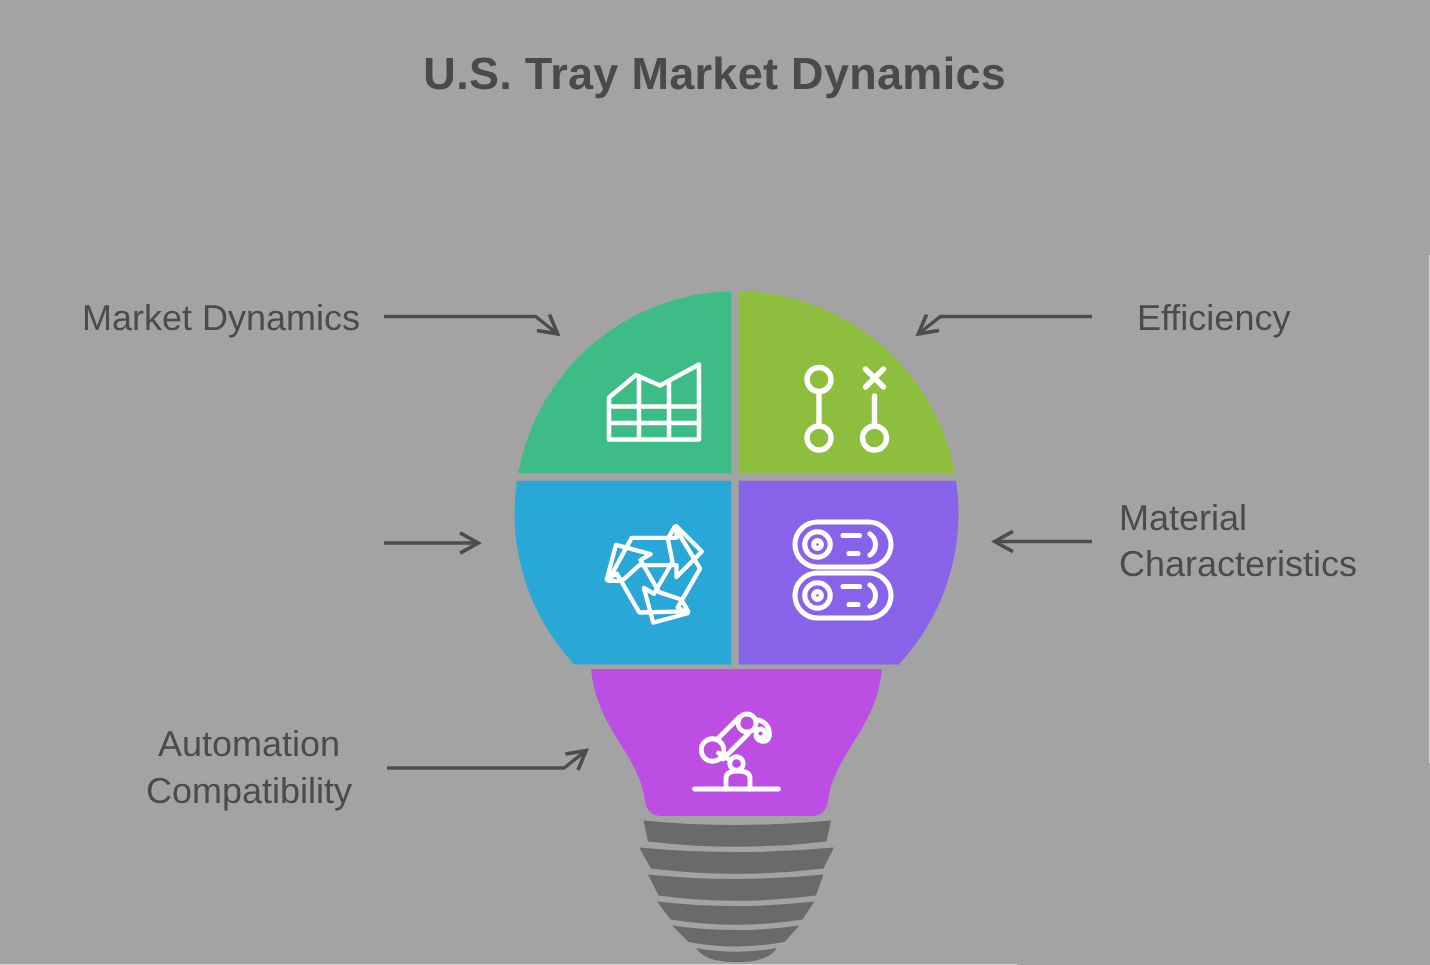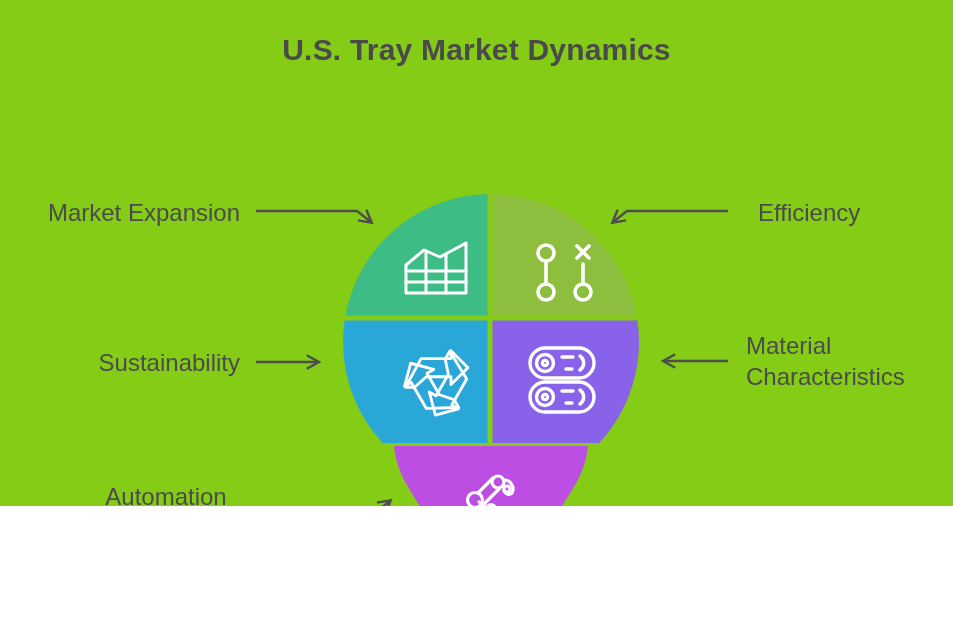--- a/index.html
+++ b/index.html
@@ -1,17 +1,17 @@
 <!DOCTYPE html>
 <html><head>
 <meta charset="utf-8">
 <style>
   html,body { margin:0; padding:0; background:#ffffff; }
   .stage {
-    position:relative; width:953px; height:506px; background:#84cc16;
+    position:relative; width:953px; height:643px; background:#a3a3a3;
     overflow:hidden; font-family:"Liberation Sans", sans-serif;
   }
   .diagram-svg { position:absolute; left:0; top:0; width:953px; height:643px; }
   .page-title {
     position:absolute; left:0; right:0; top:33px; text-align:center;
     font-size:30px; font-weight:bold; color:#4a4a4a; letter-spacing:0.2px;
   }
   .lbl {
     position:absolute; font-size:24px; line-height:31px; color:#4b4b4b;
   }
@@ -96,18 +96,17 @@
       <path d="M 256 211 L 357 211 L 371 222" marker-end="url(#ah)"></path>
       <path d="M 728 211 L 627 211 L 613 222" marker-end="url(#ah)"></path>
       <path d="M 256 362 L 318 362" marker-end="url(#ah)"></path>
       <path d="M 728 361 L 664 361" marker-end="url(#ah)"></path>
       <path d="M 258 512 L 376 512 L 390 501" marker-end="url(#ah)"></path>
     </g>
   </svg>
 
   <div class="page-title">U.S. Tray Market Dynamics</div>
 
-  <div class="lbl lbl-market">Market Expansion</div>
+  <div class="lbl lbl-market">Market Dynamics</div>
   <div class="lbl lbl-efficiency">Efficiency</div>
-  <div class="lbl lbl-sustain">Sustainability</div>
   <div class="lbl lbl-material">Material Characteristics</div>
   <div class="lbl lbl-automation">Automation Compatibility</div>
 </div>
 
 </body></html>

